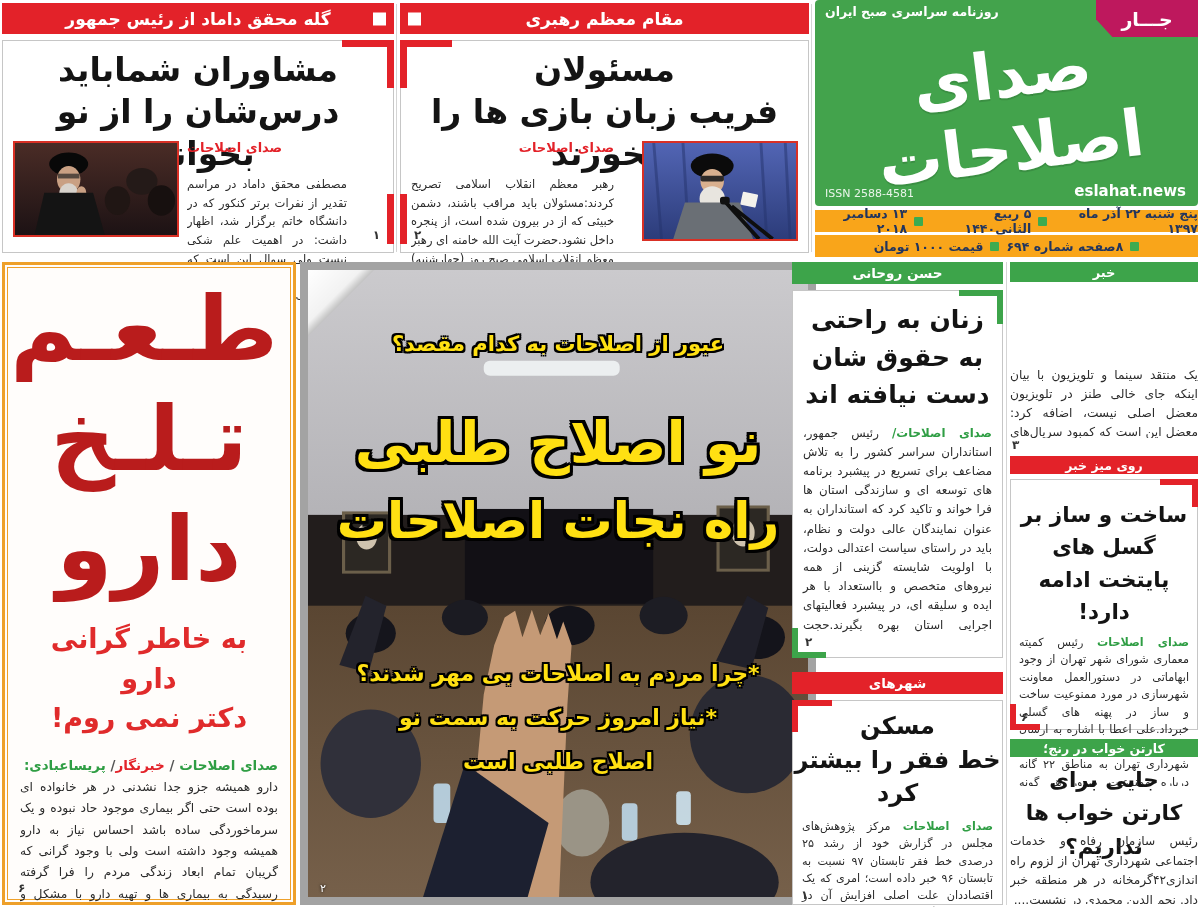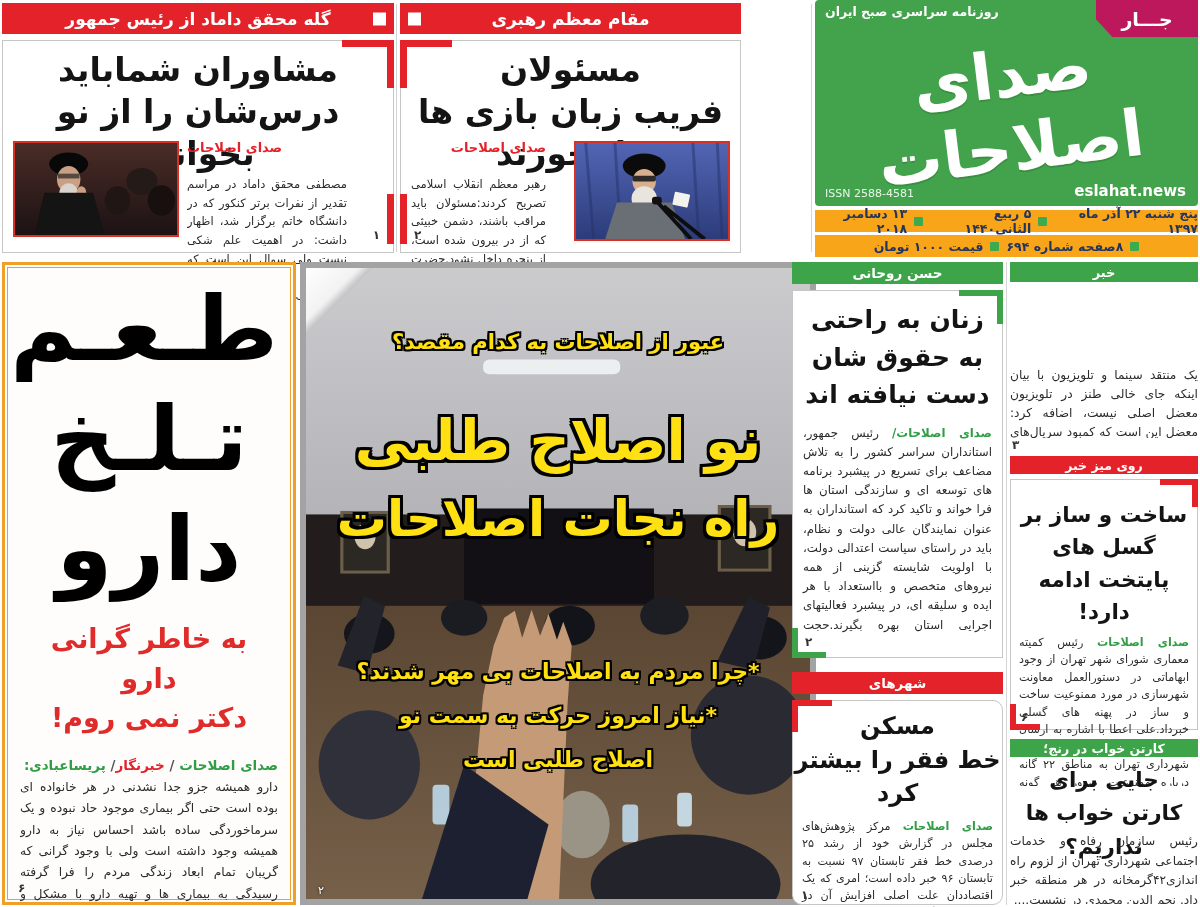--- a/index.html
+++ b/index.html
@@ -22,65 +22,65 @@
   .br-tl { position:absolute; top:-1px; left:-1px; width:52px; height:48px; border-top:7px solid; border-left:7px solid; }
   .br-bl { position:absolute; bottom:-1px; left:-1px; width:40px; height:40px; border-bottom:7px solid; border-left:7px solid; }
   .bar-br { position:absolute; bottom:8px; right:-1px; width:7px; height:50px; }
   .bar-bl { position:absolute; bottom:8px; left:-1px; width:7px; height:50px; }
   .c-red { border-color:#e32229; color:#e32229; }
   .c-green { border-color:#3da44a; color:#3da44a; }
   .vline { position:absolute; width:1px; background:#d5d5d5; }
 
   
   .art1 { position:absolute; left:2px; top:3px; width:392px; height:250px; }
-  .art2 { position:absolute; left:400px; top:3px; width:341px; height:250px; }
+  .art2 { position:absolute; left:400px; top:3px; width:409px; height:250px; }
   .art-kicker { left:0; right:0; top:0; height:31px; font-size:17px; }
   .art-box { left:0; right:0; top:37px; bottom:0; }
   .art-head { padding-top:8px; font-size:33px; line-height:1.28; }
   .art-photo { position:absolute; border:2px solid #d93025; overflow:hidden; background:#222; }
   .art-textcol { position:absolute; top:99px; bottom:8px; }
   .art-body { font-size:11.5px; line-height:1.62; margin-top:20px; }
 
   
   .masthead { position:absolute; left:815px; top:0; width:383px; height:206px; background:#43a34c; border-radius:4px; }
   .mast-tab { position:absolute; right:0; top:0; width:102px; height:37px; background:#be185d; clip-path:polygon(0 0,100% 0,100% 100%,16% 100%,0 52%); display:flex; align-items:center; justify-content:center; color:#fff; font-weight:bold; font-size:19px; }
   .mast-tagline { position:absolute; left:10px; top:4px; color:#fff; font-size:12.5px; font-weight:bold; }
   .mast-logo { position:absolute; left:0; right:0; top:38px; text-align:center; color:#fff; font-size:64px; font-weight:900; transform:rotate(-7deg); text-shadow:0 2px 0 rgba(0,0,0,0.12); }
   .mast-issn { position:absolute; left:10px; bottom:6px; color:#eaf5ea; font-size:11px; }
   .mast-site { position:absolute; right:12px; bottom:6px; color:#fff; font-size:15px; font-weight:bold; }
   .datebar { position:absolute; left:815px; width:383px; height:22px; background:#f9a51a; display:flex; align-items:center; justify-content:center; gap:7px; color:#22355e; font-size:12.5px; font-weight:bold; }
   .gsq { display:inline-block; width:9px; height:9px; background:#3cab50; border-radius:1px; }
 
   
   .feature { position:absolute; left:2px; top:262px; width:294px; height:643px; border:3px solid #eea02a; background:#fffdfb; }
   .feature-inner { position:absolute; inset:2px; border:1px solid #eea02a; padding:6px 12px; }
-  .feat-word { font-size:90px; line-height:1.22; font-weight:900; color:#000000; text-align:center; letter-spacing:-2px; }
+  .feat-word { font-size:90px; line-height:1.22; font-weight:900; color:#b91c1c; text-align:center; letter-spacing:-2px; }
   .feat-sub { margin-top:16px; text-align:center; color:#e02b2b; font-weight:900; font-size:27px; line-height:1.45; }
   .feat-byline { margin-top:20px; font-size:13.5px; font-weight:bold; color:#333; }
   .feat-body { margin-top:4px; font-size:12.3px; line-height:1.74; }
   .feat-page { left:10px; bottom:4px; }
 
   
-  .photo-feat { position:absolute; left:300px; top:262px; width:516px; height:643px; border:6px solid #a3a3a3; background:#14532d; overflow:hidden; }
+  .photo-feat { position:absolute; left:300px; top:262px; width:516px; height:643px; border:8px solid #a3a3a3; background:#14532d; overflow:hidden; }
   .scene { position:absolute; inset:0; width:100%; height:100%; }
   .curl { position:absolute; top:0; left:0; width:66px; height:66px; background:linear-gradient(135deg,#ffffff 0%,#f2f2f2 40%,#b9b9b9 52%,#8f8f8f 58%,#fdfdfd 62%,#ffffff 100%); clip-path:polygon(0 0,100% 0,0 100%); }
   .y-outline { color:#ffe012; font-weight:900; text-align:center;
     text-shadow:-2px -2px 0 #000,2px -2px 0 #000,-2px 2px 0 #000,2px 2px 0 #000,0 -2px 0 #000,0 2px 0 #000,-2px 0 0 #000,2px 0 0 #000; }
   .y-outline-big { text-shadow:-3px -3px 0 #000,3px -3px 0 #000,-3px 3px 0 #000,3px 3px 0 #000,0 -3px 0 #000,0 3px 0 #000,-3px 0 0 #000,3px 0 0 #000; }
   .pf-overline { position:absolute; left:0; right:0; top:62px; font-size:21px; }
   .pf-head1 { position:absolute; left:0; right:0; top:140px; font-size:56px; }
   .pf-head2 { position:absolute; left:0; right:0; top:222px; font-size:50px; }
   .pf-bullets { position:absolute; left:0; right:0; top:382px; font-size:22px; line-height:2.0; }
   .pf-page { position:absolute; left:12px; bottom:2px; color:#fff; font-size:11px; text-shadow:0 0 3px #000; }
   .rouhani-kicker { left:792px; top:262px; width:211px; height:22px; font-size:13.5px; }
   .rouhani-box { left:792px; top:290px; width:211px; height:368px; }
   .rouhani-head { margin-top:10px; font-size:25px; line-height:1.5; }
   .col-body { padding:10px 10px 0 10px; font-size:11.8px; line-height:1.63; }
   .maskan-kicker { left:792px; top:672px; width:211px; height:22px; font-size:13.5px; }
-  .maskan-box { left:792px; top:700px; width:211px; height:205px;border-radius:10px; }
+  .maskan-box { left:792px; top:700px; width:211px; height:205px; }
   .maskan-head { margin-top:9px; font-size:24px; line-height:1.4; }
   .maskan-body { padding:7px 9px 0 9px; font-size:11.2px; line-height:1.55; }
   .tv-kicker { left:1010px; top:262px; width:188px; height:20px; font-size:13px; }
   .tv-head { left:1010px; top:289px; width:188px; font-size:23px; line-height:1.5; position:absolute; }
   .tv-body { left:1010px; top:366px; width:188px; height:72px; position:absolute; font-size:12.2px; line-height:1.55; }
   .tv-page { left:1012px; top:438px; }
   .fault-kicker { left:1010px; top:456px; width:188px; height:18px; font-size:12.5px; }
   .fault-box { left:1010px; top:479px; width:188px; height:251px; }
   .fault-head { margin-top:19px; font-size:21.5px; line-height:1.5; }
   .fault-body { padding:6px 8px 0 8px; font-size:11.2px; line-height:1.56; }

